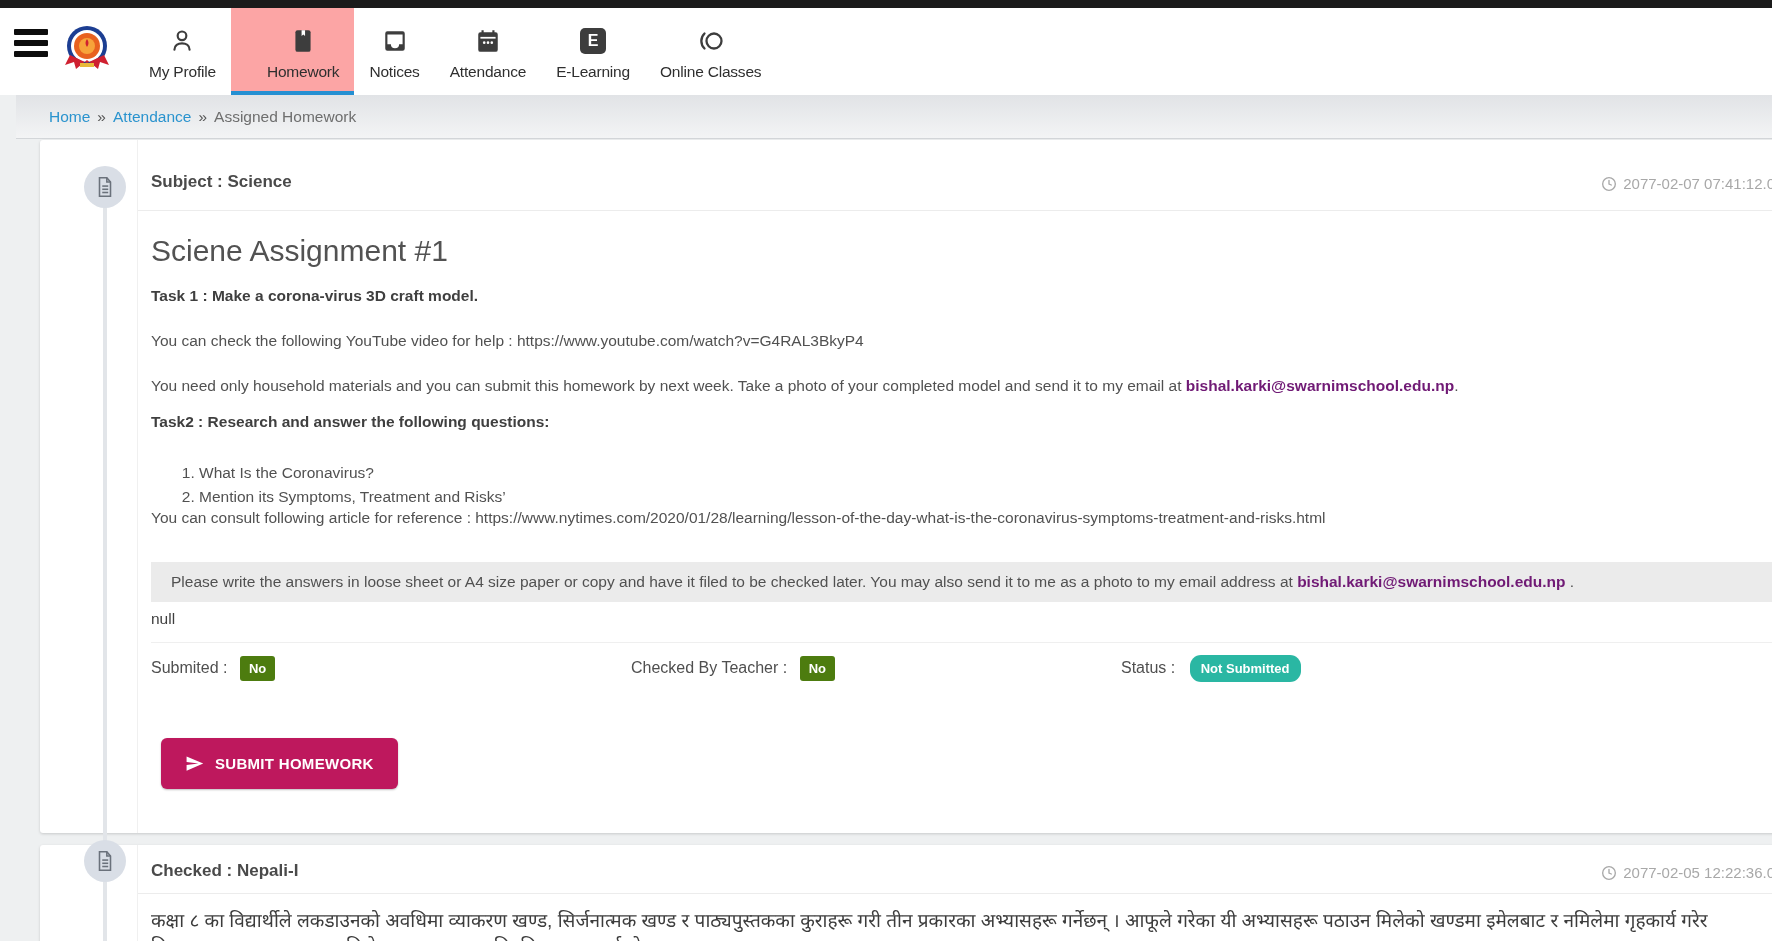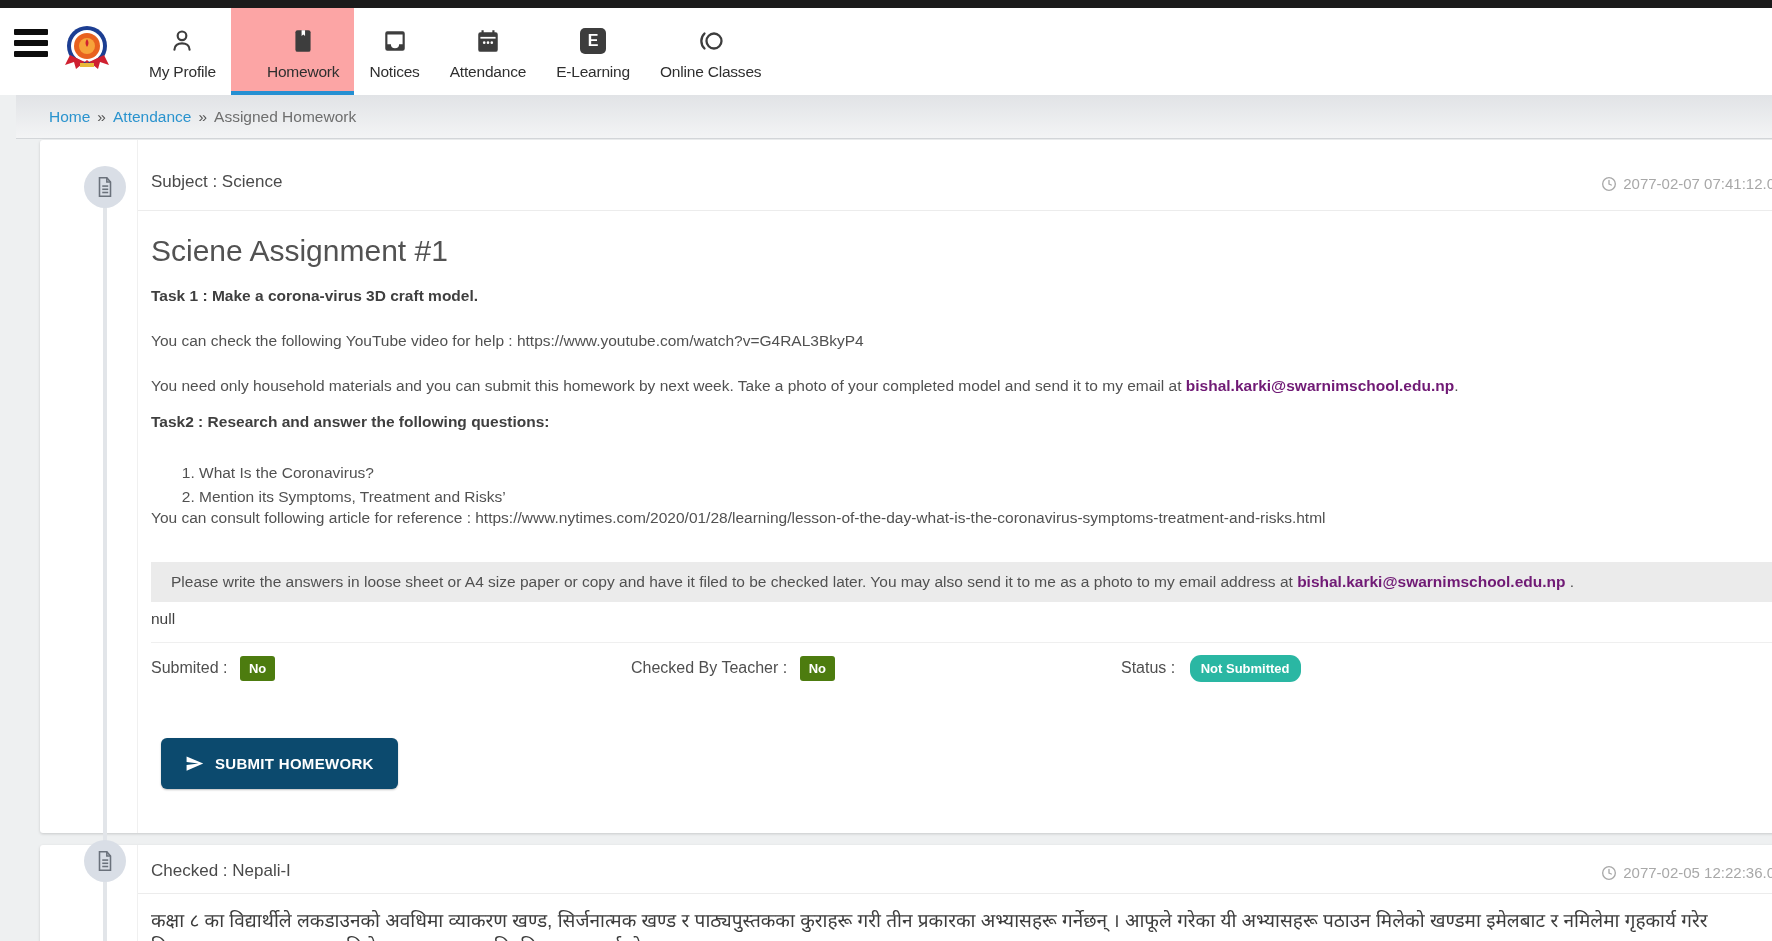--- a/index.html
+++ b/index.html
@@ -41,39 +41,39 @@
 
   
   .card { position:absolute; left:40px; width:1760px; background:#fff; border-radius:3px;
     box-shadow:0 1px 3px rgba(0,0,0,0.16); z-index:1; }
   .card-1 { top:140px; height:693px; }
   .card-2 { top:845px; height:260px; }
   .content-col { margin-left:97px; border-left:1px solid #f0f0f0; height:100%; }
   .card-header { display:flex; justify-content:space-between; align-items:flex-end; border-bottom:1px solid #ececec; }
   .card-1 .card-header { padding:32px 25px 18px 13px; }
   .card-2 .card-header { padding:16px 25px 12px 13px; }
-  .subject { font-size:17px; font-weight:normal; color:#4a4a4a; }
+  .subject { font-size:17px; font-weight:bold; color:#4a4a4a; }
   .timestamp { display:flex; align-items:center; gap:6px; font-size:15px; color:#a8a8a8; white-space:nowrap; }
 
   .card-body { padding:22px 25px 25px 13px; }
   .hw-title { font-size:30px; line-height:36px; font-weight:400; color:#525252; }
   .task-bold { margin-top:18px; font-size:15.5px; font-weight:bold; color:#3f3f3f; }
   .para { margin-top:27px; font-size:15.5px; color:#515151; }
   .para b, .note-box b { color:#701a75; }
   ol.q-list { margin-top:30px; padding-left:48px; font-size:15.5px; color:#515151; line-height:24px; }
   .para-ref { margin-top:0; }
   .note-box { margin-top:35px; background:#ebebeb; padding:11px 20px; font-size:15.5px; color:#515151; }
   .null-text { margin-top:8px; font-size:15.5px; color:#3f3f3f; }
   .divider { margin-top:14px; border-top:1px solid #efefef; }
   .status-row { margin-top:12px; display:flex; align-items:center; font-size:16px; color:#4f4f4f; }
   .status-col1 { width:480px; } .status-col2 { width:490px; }
   .badge-red { display:inline-block; margin-left:8px; background:#4d7c0f; color:#fff; font-size:13px; font-weight:bold; padding:5px 9px; border-radius:3px; vertical-align:middle; }
   .badge-teal { display:inline-block; margin-left:10px; background:#2ab7a3; color:#fff; font-size:13px; font-weight:bold; padding:6px 11px; border-radius:11px; vertical-align:middle; }
   .submit-btn { margin:56px 12px 0 10px; display:inline-flex; align-items:center; gap:11px;
-    background:#0c4a6e; color:#fff; border:none; border-radius:6px; padding:16px 24px;
+    background:#be185d; color:#fff; border:none; border-radius:6px; padding:16px 24px;
     font-family:"Liberation Sans", sans-serif; font-size:15px; font-weight:bold; letter-spacing:0.3px; cursor:pointer;
     box-shadow:0 1px 2px rgba(0,0,0,0.25);text-align:right; }
   .nepali-body { padding:14px 25px 20px 13px; font-size:19px; line-height:26px; color:#3c3c3c; }
   .icon { display:inline-flex; }
 </style>
 </head>
 <body>
 
 <div class="top-strip"></div>
 

